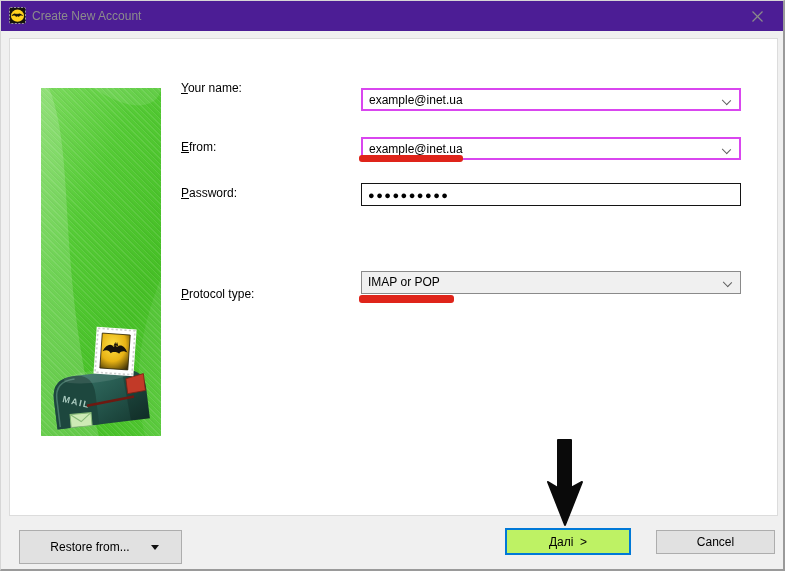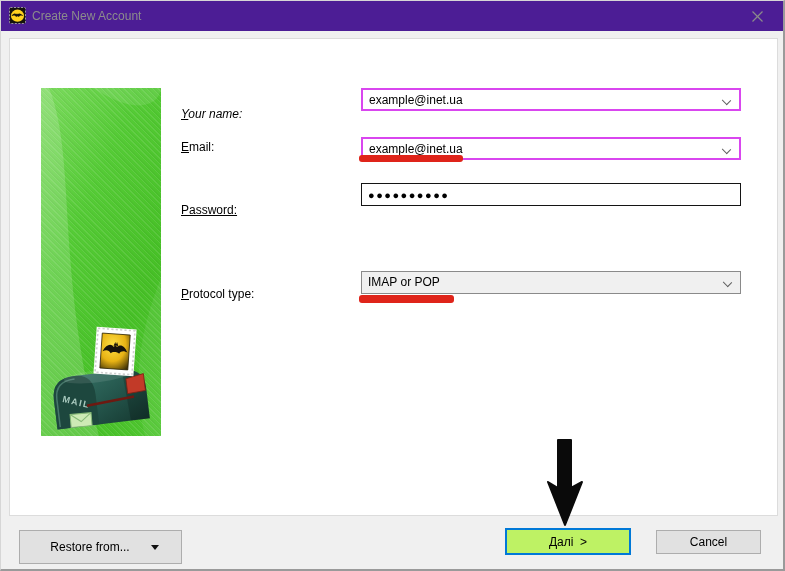--- a/index.html
+++ b/index.html
@@ -38,21 +38,21 @@
   
   .down-arrow{position:absolute;left:544px;top:437px;}
   
   .btn{position:absolute;background:#e1e1e1;border:1px solid #adadad;font-size:12px;color:#000;
     display:flex;align-items:center;justify-content:center;cursor:default;}
   .btn-restore{left:18px;top:529px;width:163px;height:25px;padding:16px;}
   .btn-restore .lbl{flex:1;text-align:center;}
   .btn-restore .arrow-sect{width:21px;height:100%;border-left:1px solid #8a8a8a;display:flex;align-items:center;justify-content:center;}
   .tri-down{width:0;height:0;border:4px solid transparent;border-top:5px solid #101010;margin-top:5px;}
   .btn-next{left:504px;top:527px;width:126px;height:27px;border:2px solid #0078d7;background:#bef264;white-space:pre;}
-  .btn-cancel{left:655px;top:529px;width:105px;height:24px;}
+  .btn-cancel{left:655px;top:529px;width:119px;height:24px;}
 </style>
 </head>
 <body>
 
 <div id="window">
 
   <div class="titlebar">
     <svg class="app-icon" viewBox="0 0 17 17">
       <rect x="0.5" y="0.5" width="16" height="16" fill="#15130c" rx="1.5"></rect>
       <ellipse cx="8.5" cy="8.7" rx="6.6" ry="6.1" fill="#ffd21e"></ellipse>
@@ -107,37 +107,37 @@
       <g transform="rotate(4 74 36)">
         <rect x="54" y="12" width="40" height="47" fill="#ffffff"></rect>
         <rect x="55.5" y="13.5" width="37" height="44" fill="none" stroke="#cfcfcf" stroke-width="1.6" stroke-dasharray="2.2 2.2"></rect>
         <rect x="60" y="18" width="28" height="35" fill="url(#stampGrad)" stroke="#2c2406" stroke-width="0.8"></rect>
         <path d="M61.5,36 C65,28.5 69.5,27.5 72.5,31 C73,29.2 75,29.2 75.5,31 C78.5,27.5 83,28.5 86.5,36 C83,34 80,34.4 78.2,37.5 C76.8,35.6 71.2,35.6 69.8,37.5 C68,34.4 65,34 61.5,36 Z" fill="#17120b"></path>
         <path d="M72.6,30 l1,-2.6 l0.8,2.4 M74.6,29.8 l0.8,-2.4 l1,2.6" stroke="#17120b" stroke-width="1" fill="none"></path>
       </g>
     </svg>
   </div>
 
-  <div class="flabel" style="top:106px;font-style:italic;">
+  <div class="flabel" style="top:80px;">
     <span class="mn">Y</span><span>our name:</span>
   </div>
   <div class="field" style="top:87px;">
     <span>example@inet.ua</span>
     <span class="chev"></span>
   </div>
 
   <div class="flabel" style="top:139px;">
-    <span class="mn">E</span><span>mail:</span>
+    <span class="mn">E</span><span>from:</span>
   </div>
   <div class="field" style="top:136px;">
     <span>example@inet.ua</span>
     <span class="chev"></span>
   </div>
 
-  <div class="flabel" style="top:202px;text-decoration:underline;">
+  <div class="flabel" style="top:185px;">
     <span class="mn">P</span><span>assword:</span>
   </div>
   <div class="field password" style="top:182px;">
     <span>●●●●●●●●●●</span>
   </div>
 
   <div class="flabel" style="top:274px;margin-top:12px;">
     <span class="mn">P</span><span>rotocol type:</span>
   </div>
   <div class="field readonly" style="top:270px;">

